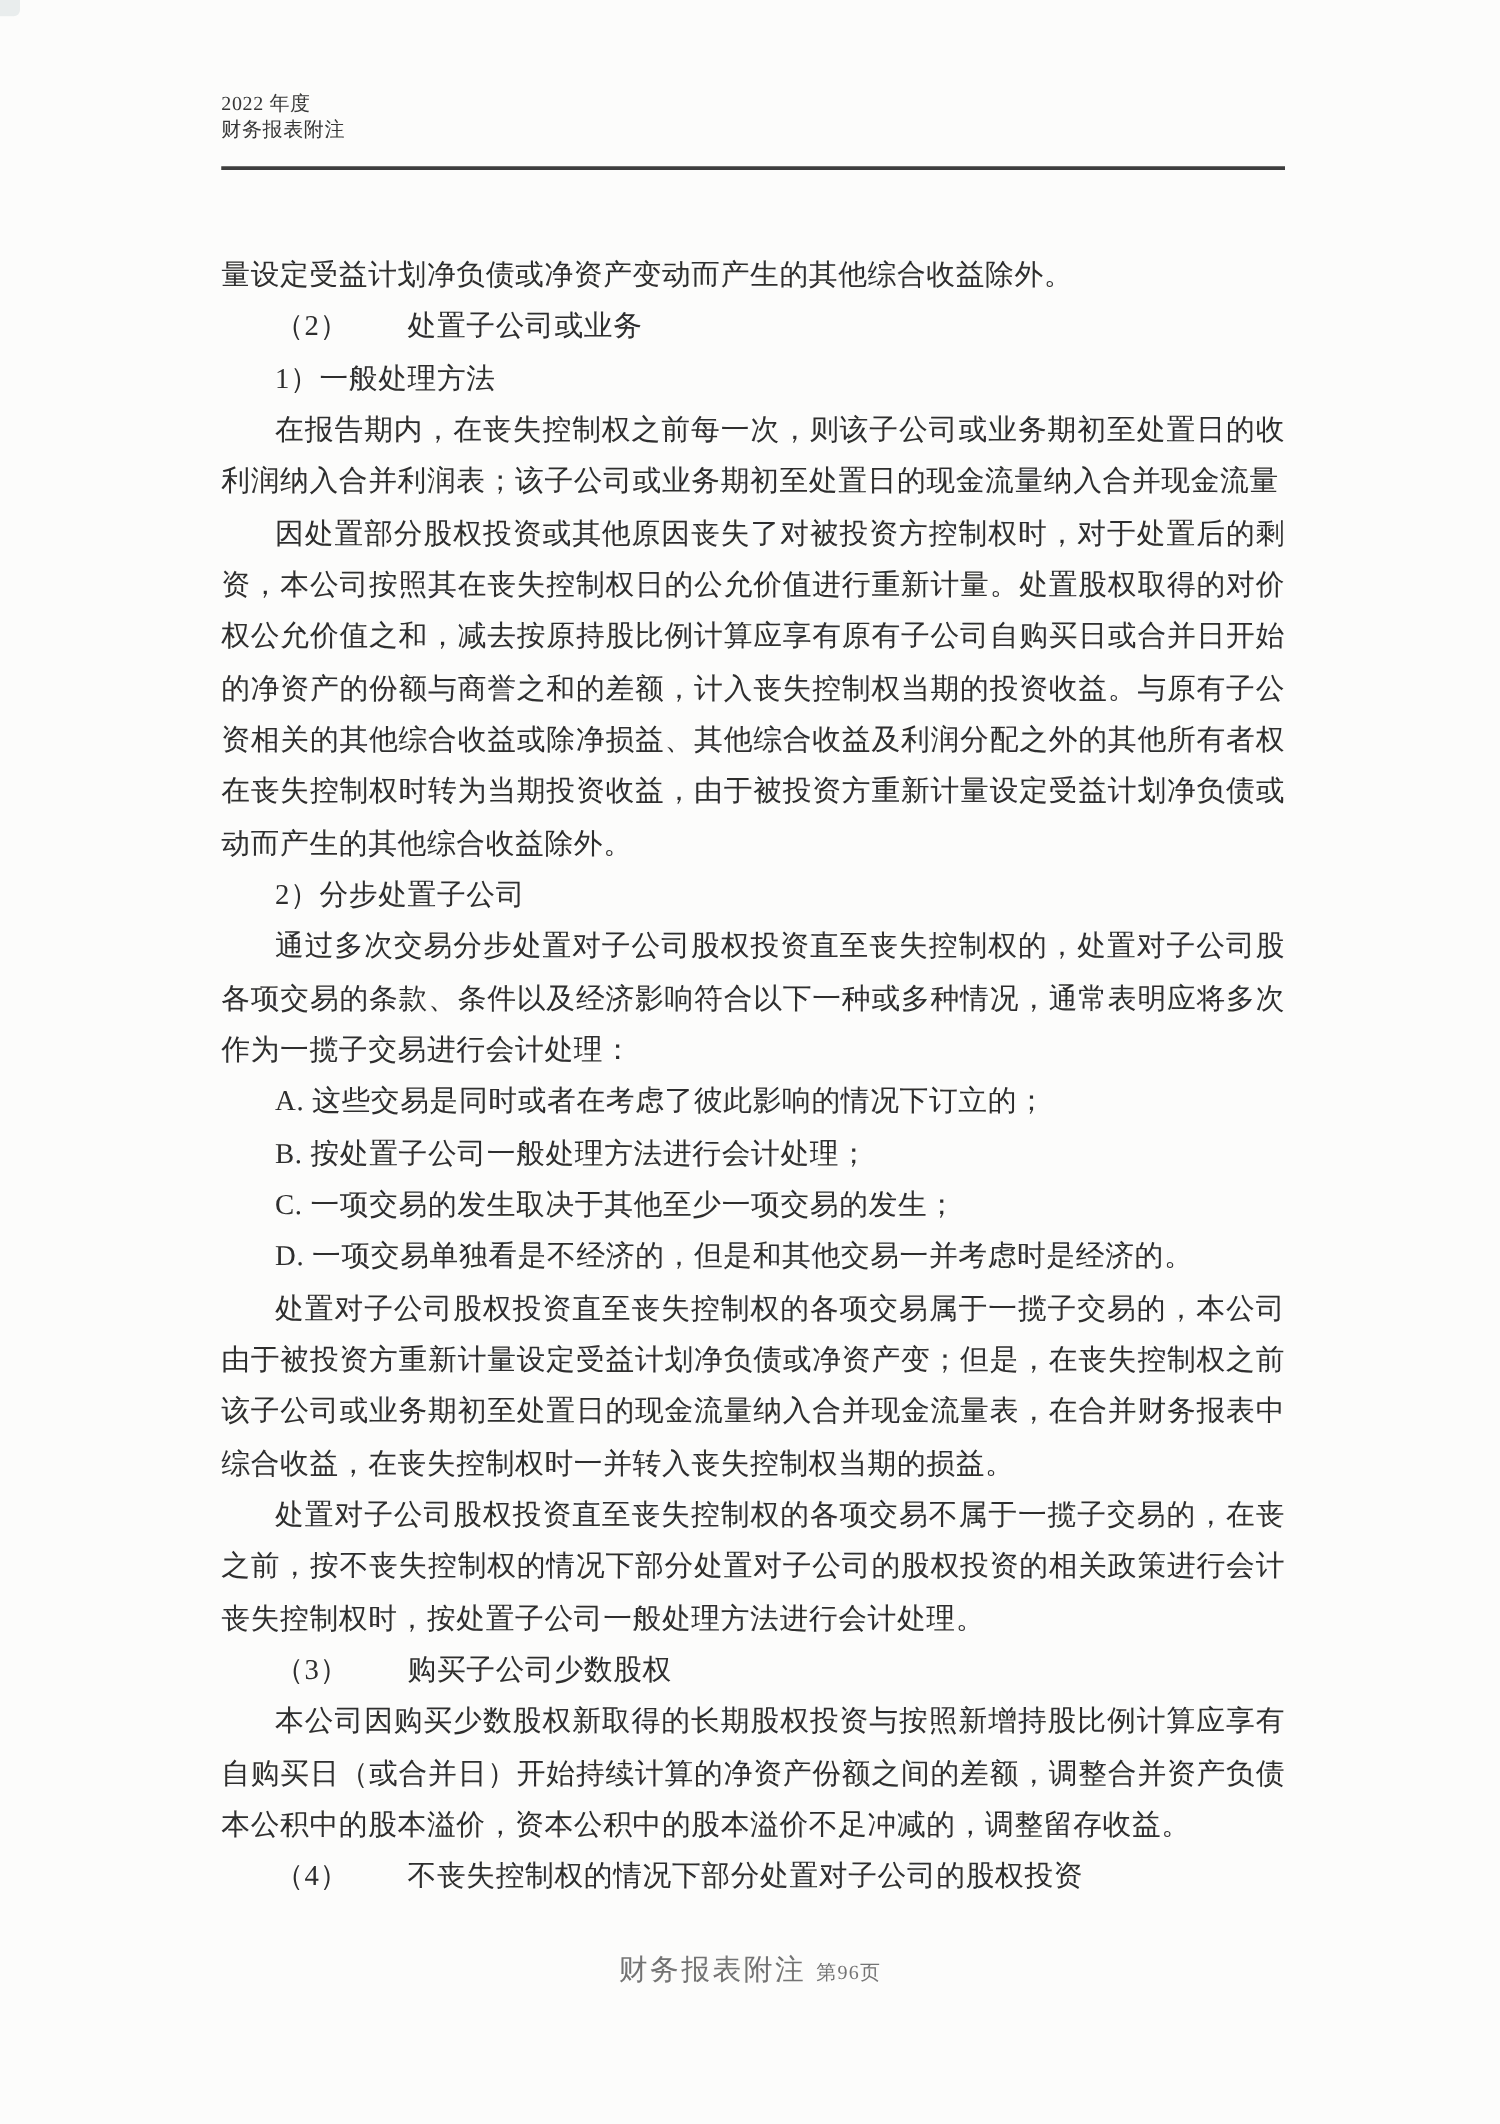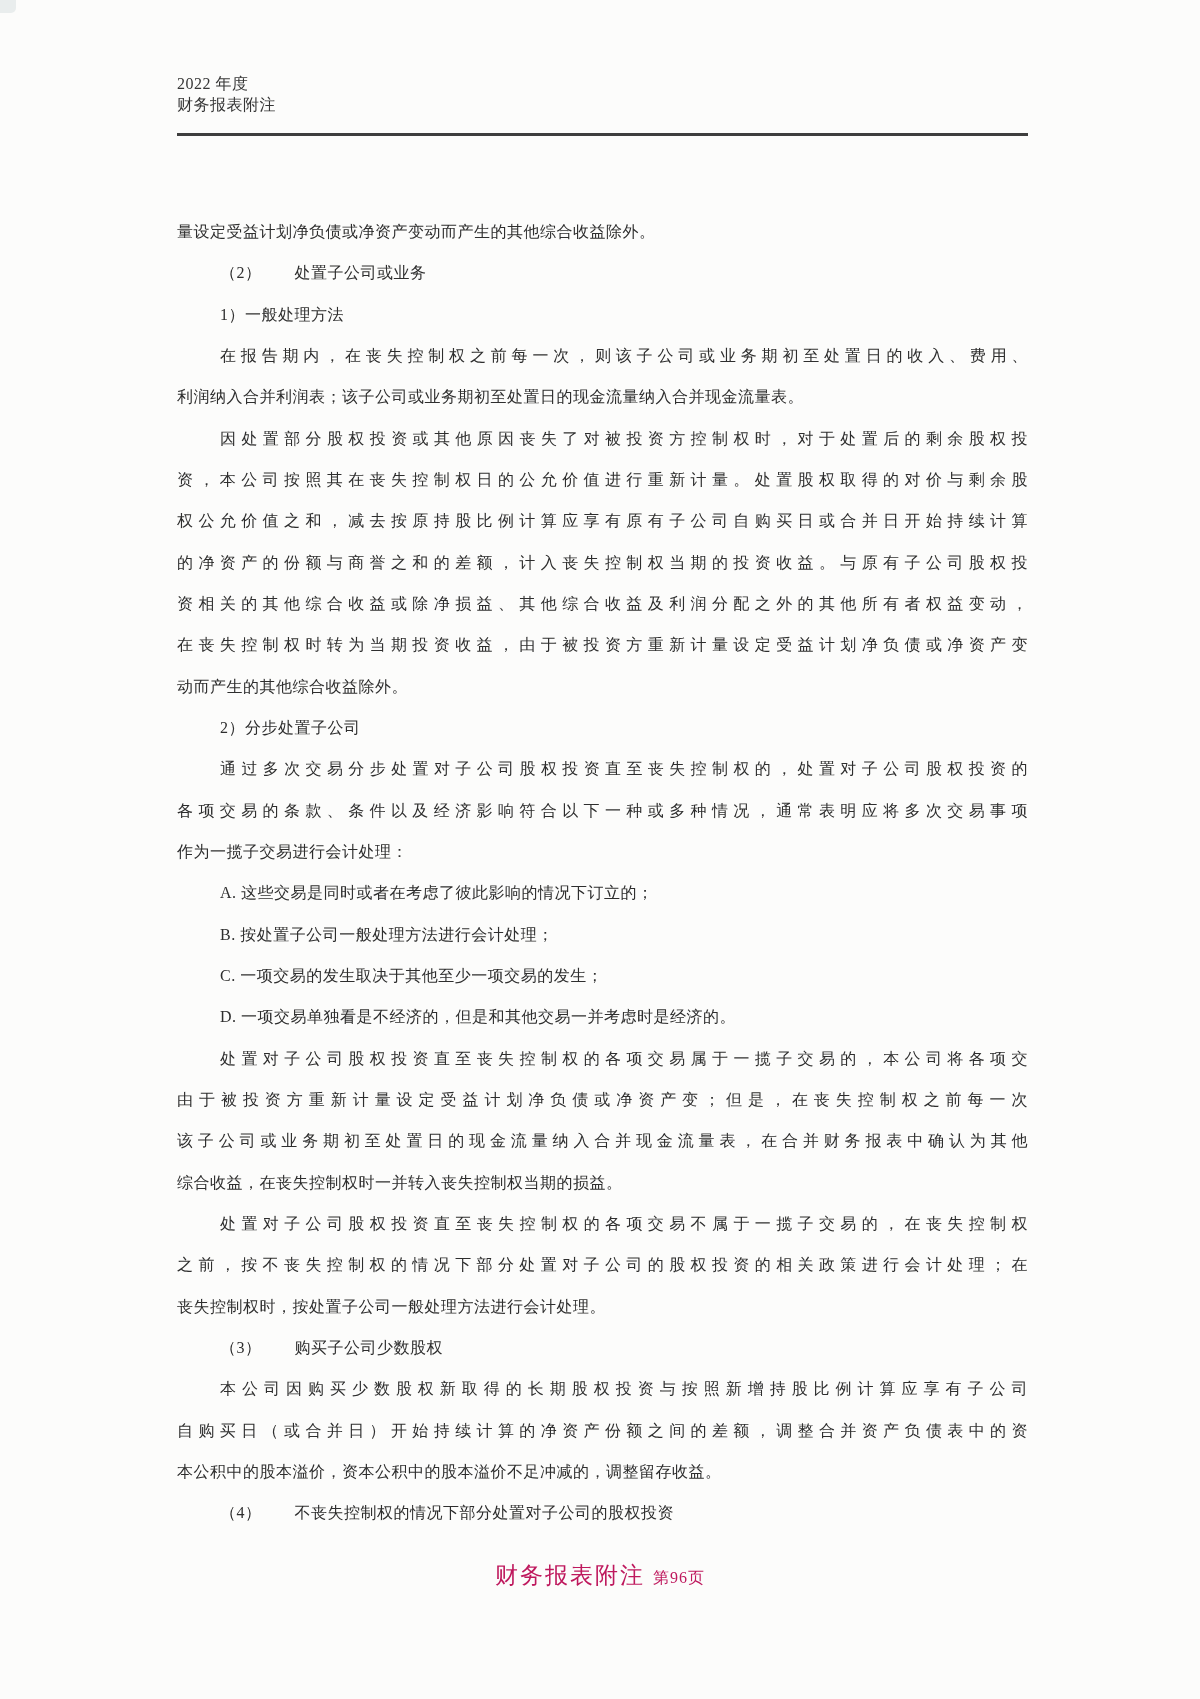--- a/index.html
+++ b/index.html
@@ -31,44 +31,44 @@
   .header-rule {
     position: absolute;
     left: 177px;
     top: 133px;
     width: 851px;
     border-top: 3px solid #3e3e3e;
   }
   .page-body {
     position: absolute;
     left: 177px;
-    top: 211px;
+    top: 199px;
     width: 851px;
-    font-size: 16px;
+    font-size: 23px;
   }
   .ln {
     height: 41.34px;
     line-height: 41.34px;
     overflow: hidden;
     letter-spacing: 0.5px;
     white-space: normal;
   }
   .ind { padding-left: 43px; }
   .just {
     text-align: justify;
     text-align-last: justify;
     text-justify: inter-ideograph;
   }
   .page-footer {
     position: absolute;
     left: 0;
     top: 1560px;
     width: 1200px;
     text-align: center;
-    color: #be185d;
+    color: #737373;
   }
   .footer-title {
     font-size: 23px;
     letter-spacing: 2px;
   }
   .footer-page {
     font-size: 16px;
     letter-spacing: 1px;
     margin-left: 8px;
   }

